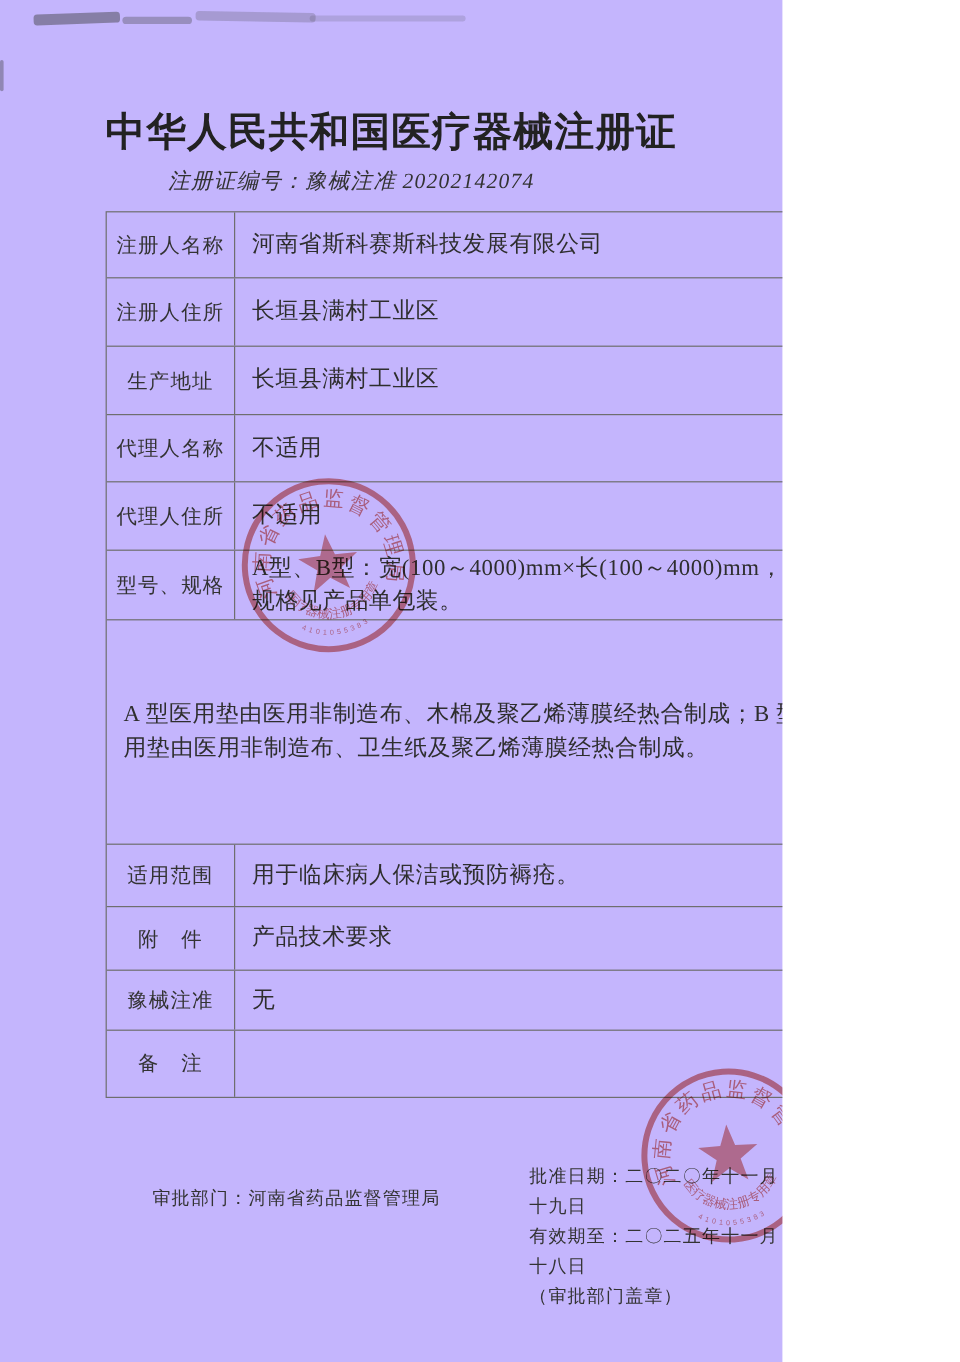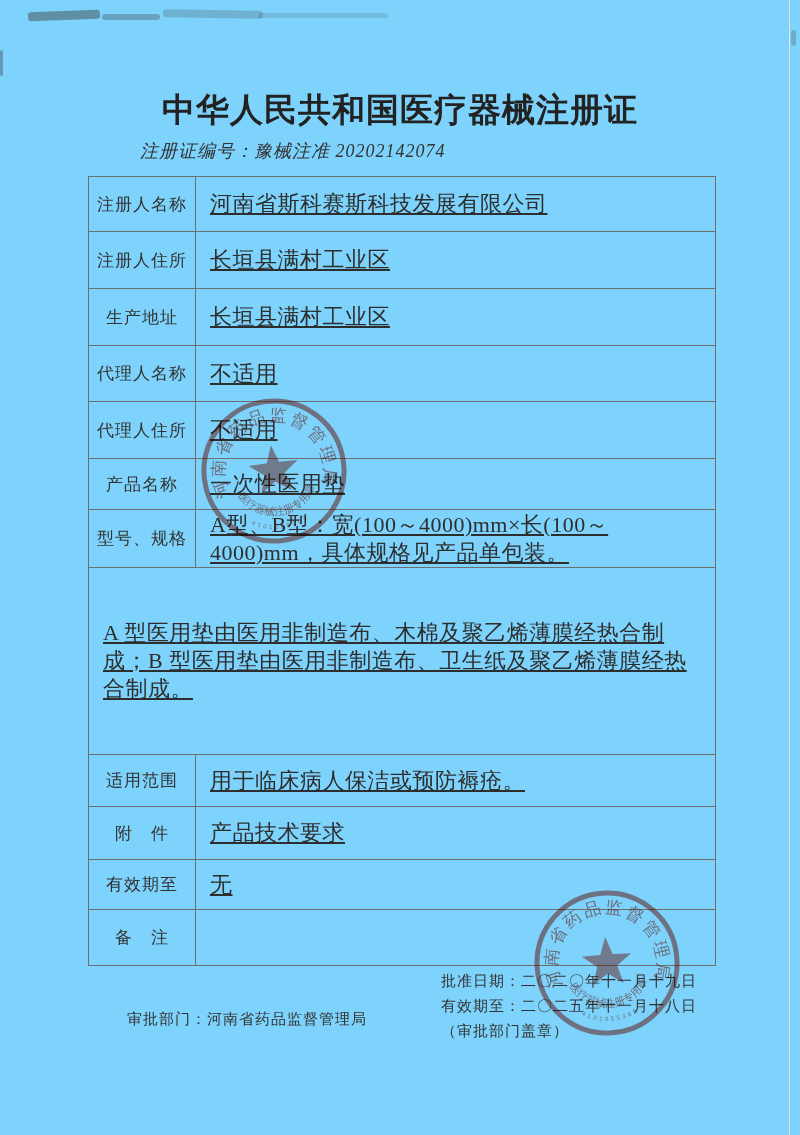--- a/index.html
+++ b/index.html
@@ -1,19 +1,19 @@
 <!DOCTYPE html>
 <html><head>
 <meta charset="utf-8">
 <style>
   html,body{margin:0;padding:0;background:#ffffff;}
   .page{
     position:relative;
-    width:800px;height:1135px;
-    background:#7dd3fc;
+    width:652px;height:1135px;
+    background:#c4b5fd;
     overflow:hidden;
     font-family:"Liberation Serif","DejaVu Serif",serif;
     color:#2e2e2e;
   }
   
   .smudge{position:absolute;background:#3c3c3c;border-radius:3px;}
   .paper-edge{position:absolute;background:#e4e4e0;}
   
   .doc-title{
     position:absolute;top:88px;left:0;width:100%;
@@ -32,29 +32,29 @@
   .trow{display:flex;border-bottom:1px solid #6e6e6e;box-sizing:border-box;}
   .trow:last-child{border-bottom:none;}
   .cell{box-sizing:border-box;display:flex;align-items:center;}
   .lcell{
     width:107px;border-right:1px solid #6e6e6e;
     justify-content:center;
     font-size:17px;color:#333;letter-spacing:1px;flex:none;
     padding:2px 4px;
   }
   .vcell{
-    flex:1;padding:4px 14px;font-size:22px;color:#2e2e2e;
-    line-height:28px;letter-spacing:0.5px;text-decoration:underline;
+    flex:1;padding:4px 14px;font-size:19px;color:#2e2e2e;
+    line-height:28px;letter-spacing:0.5px;
   }
   .r1{height:55px}.r2{height:57px}.r3{height:57px}.r4{height:56px}
   .r5{height:57px}.r6{height:51px}.r7{height:58px}.r8{height:187px}
   .r9{height:52px}.r10{height:53px}.r11{height:50px}.r12{height:55px}
   
   .footer-left{
-    position:absolute;left:127px;top:1010px;
+    position:absolute;left:127px;top:989px;
     font-size:15px;color:#333;letter-spacing:1px;
   }
   .footer-right{
     position:absolute;left:441px;top:969px;
     font-size:15px;color:#333;line-height:25px;letter-spacing:1px;
   }
   .seal-note-line{}
   
   .seal{position:absolute;mix-blend-mode:multiply;opacity:.88;}
   .seal-1{left:194px;top:391px;transform:rotate(-7deg);}
@@ -91,41 +91,37 @@
       <div class="cell vcell">长垣县满村工业区</div>
     </div>
     <div class="trow r4">
       <div class="cell lcell">代理人名称</div>
       <div class="cell vcell">不适用</div>
     </div>
     <div class="trow r5">
       <div class="cell lcell">代理人住所</div>
       <div class="cell vcell">不适用</div>
     </div>
-    <div class="trow r6">
-      <div class="cell lcell">产品名称</div>
-      <div class="cell vcell">一次性医用垫</div>
-    </div>
     <div class="trow r7">
       <div class="cell lcell">型号、规格</div>
       <div class="cell vcell">A型、B型：宽(100～4000)mm×长(100～4000)mm，具体规格见产品单包装。</div>
     </div>
     <div class="trow r8">
       <div class="cell vcell">A 型医用垫由医用非制造布、木棉及聚乙烯薄膜经热合制成；B 型医用垫由医用非制造布、卫生纸及聚乙烯薄膜经热合制成。</div>
     </div>
     <div class="trow r9">
       <div class="cell lcell">适用范围</div>
       <div class="cell vcell">用于临床病人保洁或预防褥疮。</div>
     </div>
     <div class="trow r10">
       <div class="cell lcell">附　件</div>
       <div class="cell vcell">产品技术要求</div>
     </div>
     <div class="trow r11">
-      <div class="cell lcell">有效期至</div>
+      <div class="cell lcell">豫械注准</div>
       <div class="cell vcell">无</div>
     </div>
     <div class="trow r12">
       <div class="cell lcell">备　注</div>
     </div>
   </div>
 
   <div class="footer-left"><span>审批部门：</span><span>河南省药品监督管理局</span></div>
 
   <div class="footer-right">

